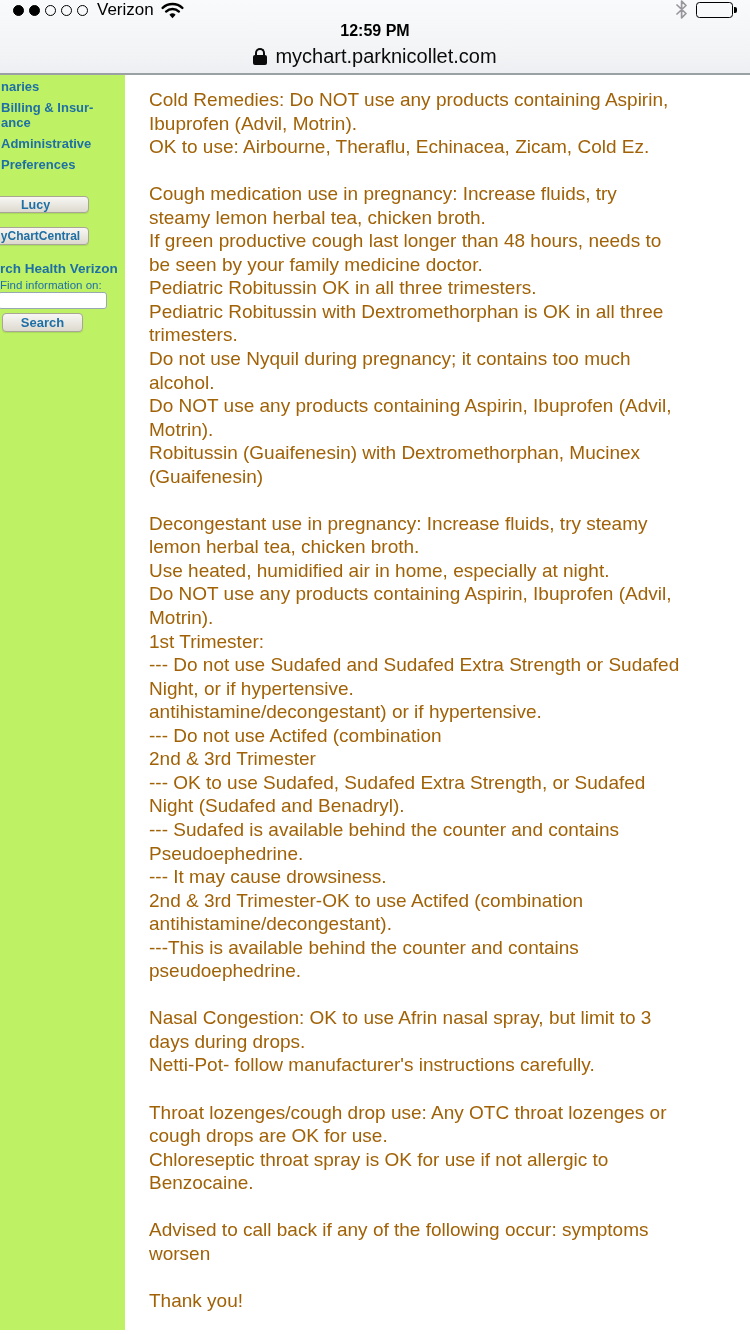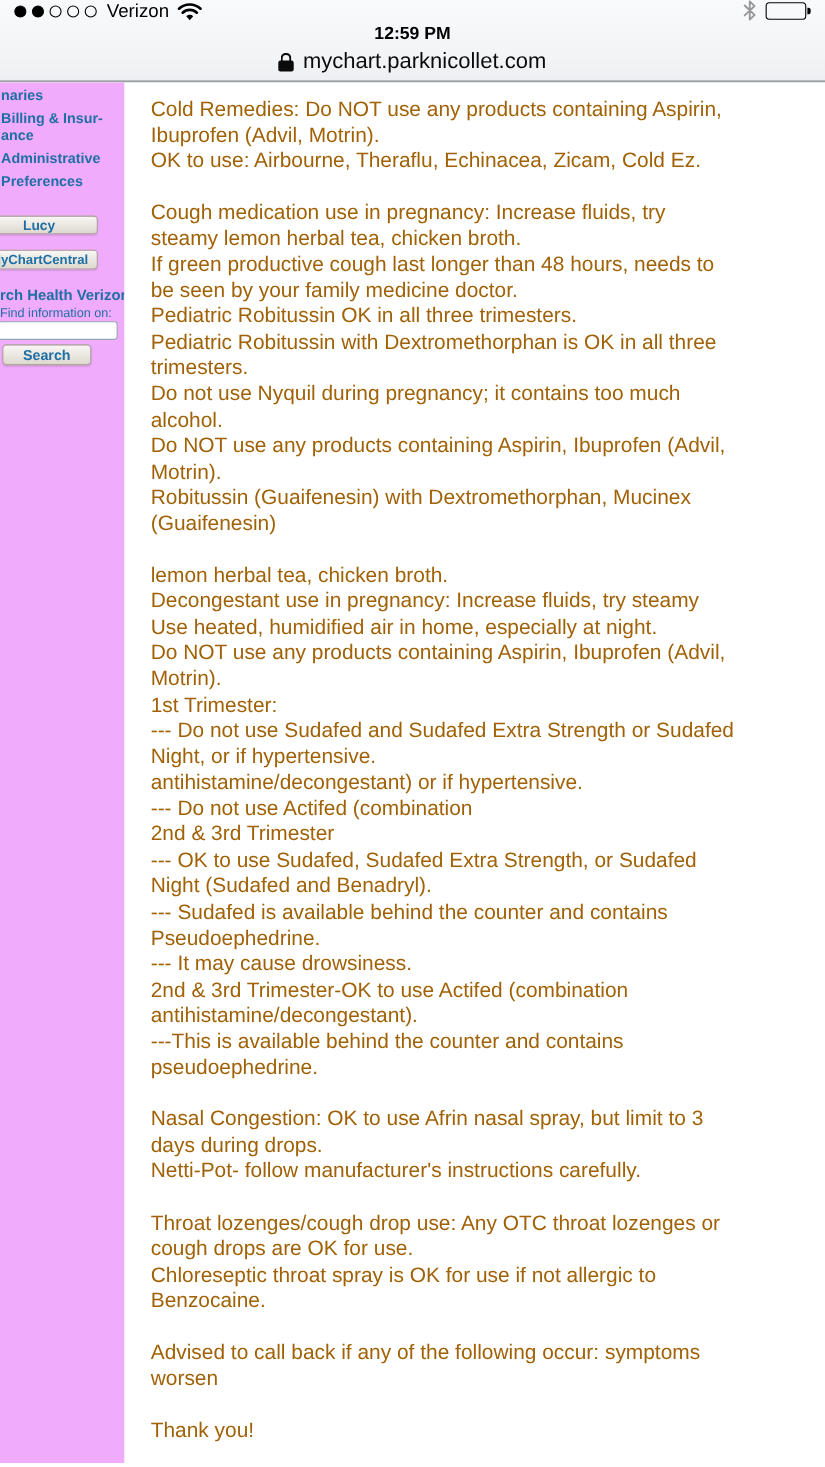--- a/index.html
+++ b/index.html
@@ -35,21 +35,21 @@
   }
   .lock { display:flex; flex-direction:column; align-items:center; }
   .lock .shackle { width:10px; height:8px; border:2.5px solid #0b0b0b; border-bottom:none; border-radius:5px 5px 0 0; }
   .lock .lbody { width:14px; height:10px; background:#0b0b0b; border-radius:2px; margin-top:-1px; }
   .domain { font-size:20px; color:#0b0b0b; }
 
   
   .page { display:flex; height:1259px; background:#fff; }
 
   .sidebar {
-    position:relative; width:113px; height:1255px; background:#f0abfc;
+    position:relative; width:125px; height:1255px; background:#bef264;
     overflow:hidden; flex:none;
   }
   .nav { padding-top:4px; }
   .nav-item {
     display:block; white-space:nowrap; text-decoration:none;
     color:#1e6fa5; font-weight:700; font-size:13px; line-height:15px;
     margin:0 0 6px 1px; cursor:pointer;
   }
   .nav-item.cont { margin-top:-6px; }
 
@@ -159,22 +159,22 @@
           <div class="line">Pediatric Robitussin OK in all three trimesters.</div>
           <div class="line">Pediatric Robitussin with Dextromethorphan is OK in all three</div>
           <div class="line">trimesters.</div>
           <div class="line">Do not use Nyquil during pregnancy; it contains too much</div>
           <div class="line">alcohol.</div>
           <div class="line">Do NOT use any products containing Aspirin, Ibuprofen (Advil,</div>
           <div class="line">Motrin).</div>
           <div class="line">Robitussin (Guaifenesin) with Dextromethorphan, Mucinex</div>
           <div class="line">(Guaifenesin)</div>
           <div class="line"></div>
+          <div class="line">Decongestant use in pregnancy: Increase fluids, try steamy</div>
           <div class="line">lemon herbal tea, chicken broth.</div>
-          <div class="line">Decongestant use in pregnancy: Increase fluids, try steamy</div>
           <div class="line">Use heated, humidified air in home, especially at night.</div>
           <div class="line">Do NOT use any products containing Aspirin, Ibuprofen (Advil,</div>
           <div class="line">Motrin).</div>
           <div class="line">1st Trimester:</div>
           <div class="line">--- Do not use Sudafed and Sudafed Extra Strength or Sudafed</div>
           <div class="line">Night, or if hypertensive.</div>
           <div class="line">antihistamine/decongestant) or if hypertensive.</div>
           <div class="line">--- Do not use Actifed (combination</div>
           <div class="line">2nd &amp; 3rd Trimester</div>
           <div class="line">--- OK to use Sudafed, Sudafed Extra Strength, or Sudafed</div>

